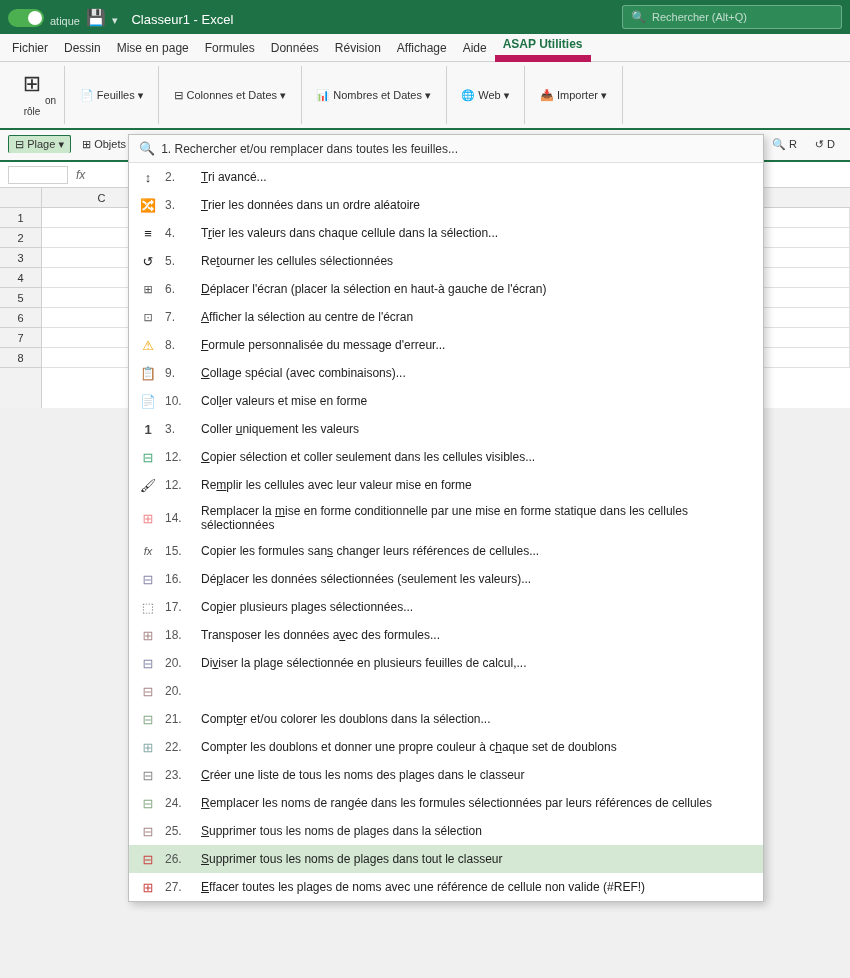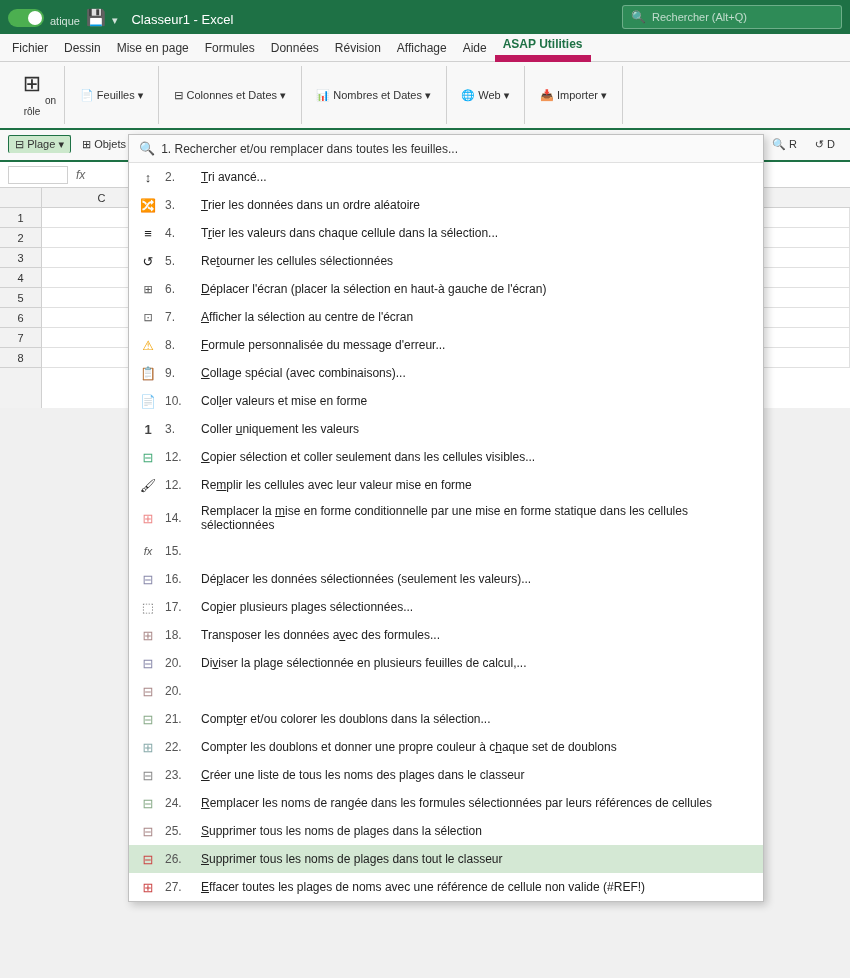--- a/index.html
+++ b/index.html
@@ -471,20 +471,21 @@
 
     <div class="dropdown-item">
       <span class="item-icon" style="color:#e88;">⊞</span>
       <span class="item-num">14.</span>
       <span>Remplacer la <u>m</u>ise en forme conditionnelle par une mise en forme statique dans les cellules sélectionnées</span>
     </div>
 
     <div class="dropdown-item">
       <span class="item-icon" style="font-style:italic;color:#555;font-size:11px;">fx</span>
       <span class="item-num">15.</span>
+      <span>Copier les formules san<u>s</u> changer leurs références de cellules...</span>
     </div>
 
     <div class="dropdown-item">
       <span class="item-icon" style="color:#88a;">⊟</span>
       <span class="item-num">16.</span>
       <span>Dé<u>p</u>lacer les données sélectionnées (seulement les valeurs)...</span>
     </div>
 
     <div class="dropdown-item">
       <span class="item-icon" style="color:#777;">⬚</span>

